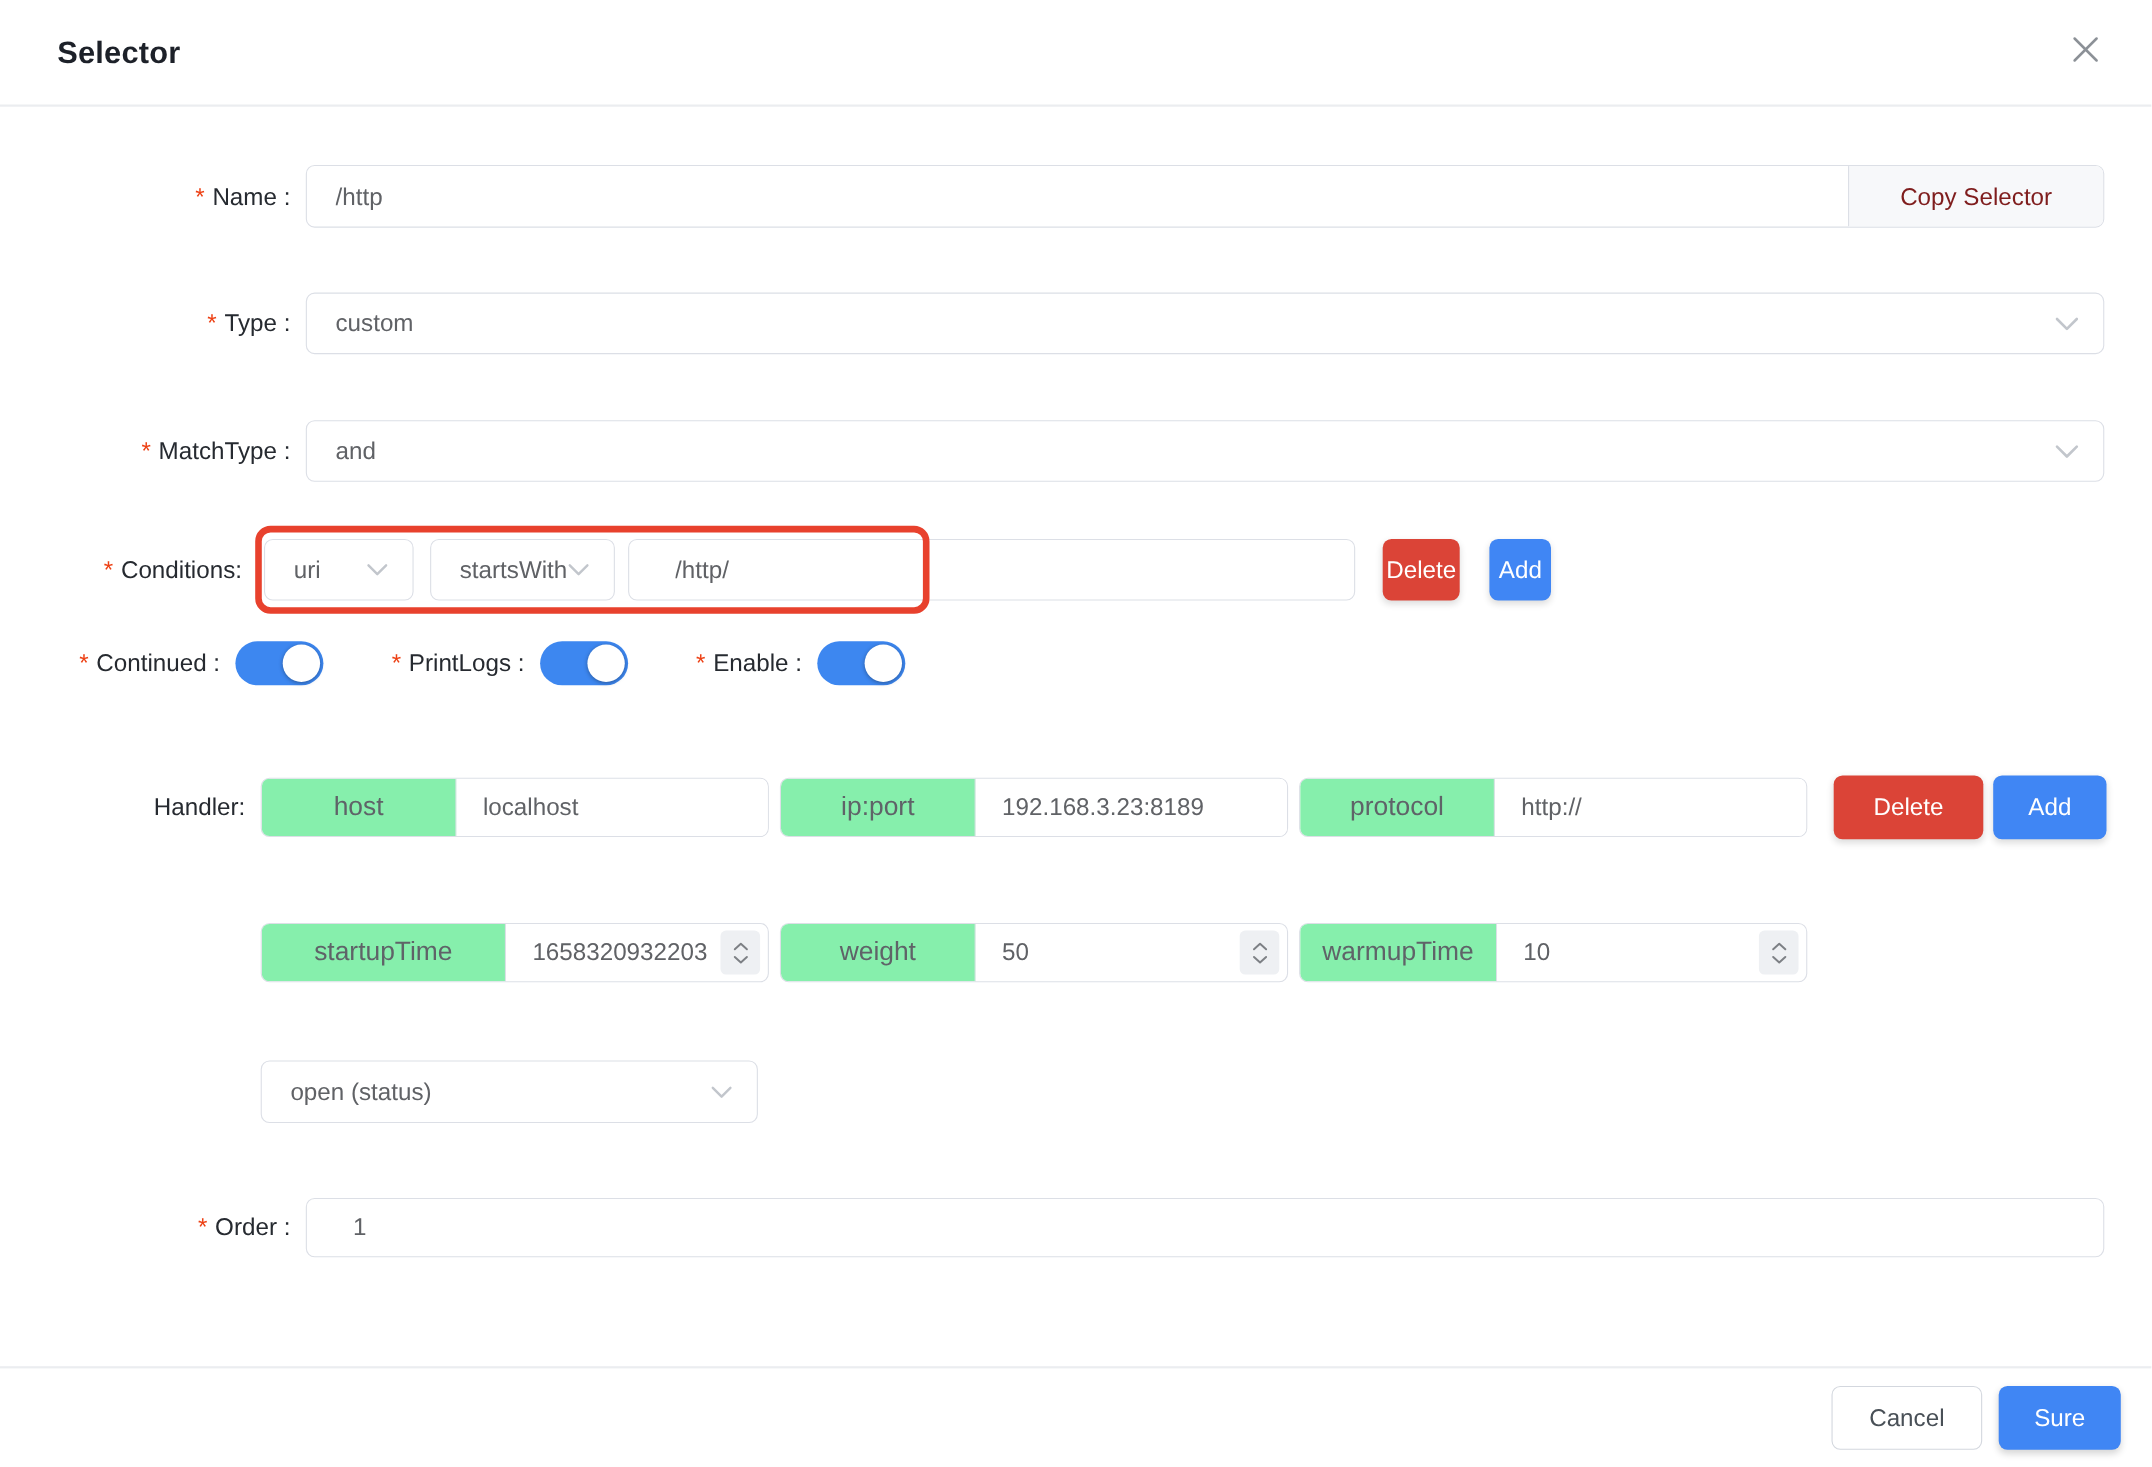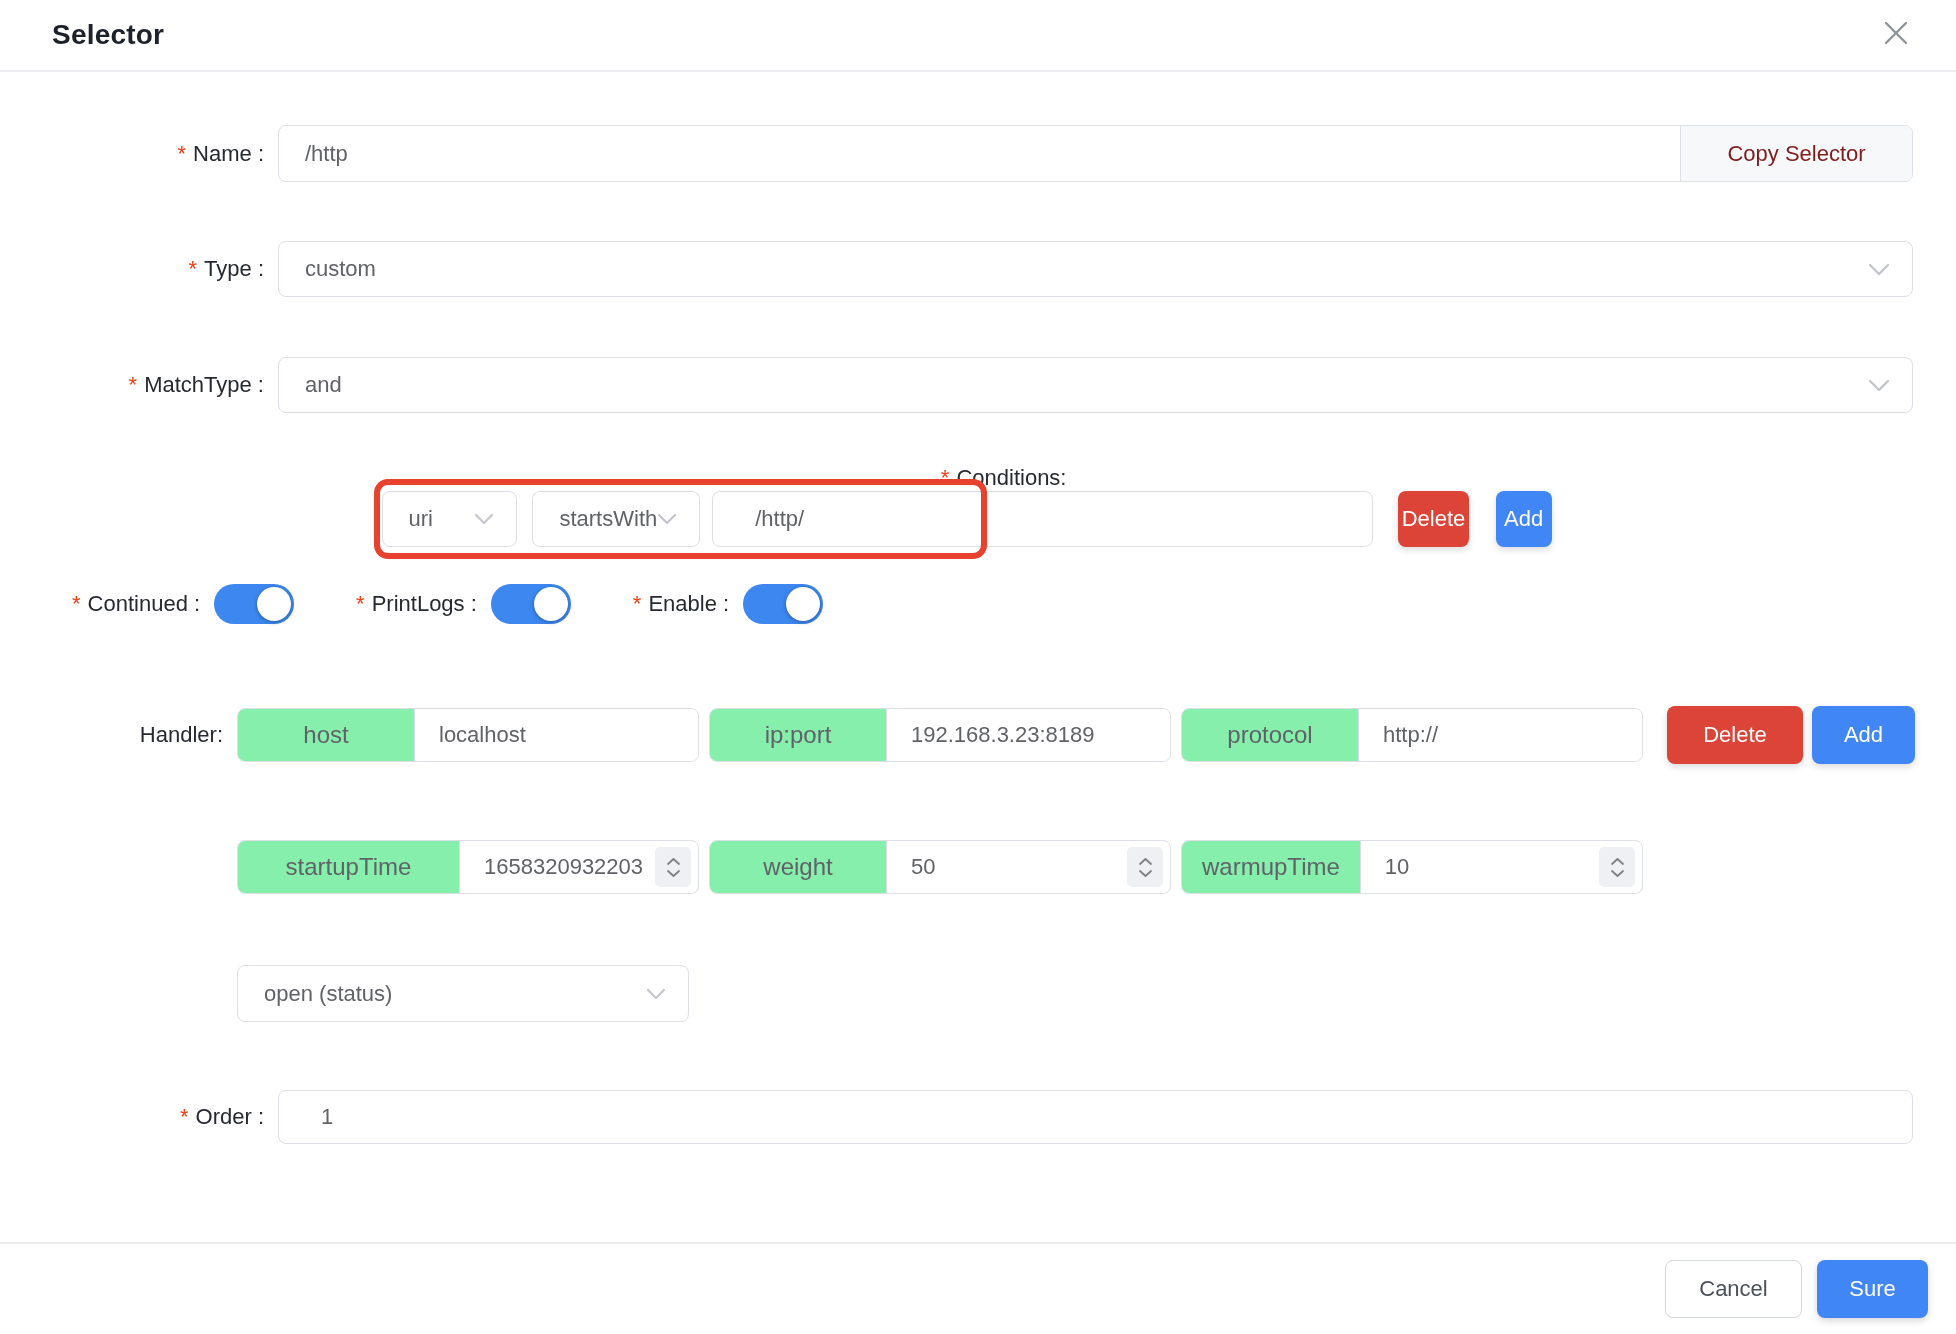--- a/index.html
+++ b/index.html
@@ -7,21 +7,21 @@
   body {
     width: 1956px; height: 1334px;
     position: relative;
     font-family: "Liberation Sans", "DejaVu Sans", sans-serif;
     color: #262a30;
     overflow: hidden;
   }
 
   
   .modal-header {
-    height: 72px;
+    height: 97px;
     border-bottom: 2px solid #ebedf0;
     display: flex; align-items: center; justify-content: space-between;
     padding: 0 38px 0 52px;
   }
   .modal-title { font-size: 28px; font-weight: 600; color: #1d2129; letter-spacing: .2px; }
   .close-btn { width: 44px; height: 44px; display: flex; align-items: center; justify-content: center; cursor: pointer; }
 
   
   .modal-body { padding: 53px 43px 0 0; }
   .form-row { display: flex; align-items: center; }
@@ -59,21 +59,21 @@
     flex: 1; border: none; outline: none; font-size: 22px; color: #606266;
     padding: 0 26px; font-family: inherit; background: transparent;
   }
   .group-append {
     width: 232px; flex-shrink: 0; background: #f7f8fa; border-left: 1.5px solid #dcdfe6;
     display: flex; align-items: center; justify-content: center;
     font-size: 22px; color: #7f1d1d; cursor: pointer;
   }
 
   
-  .row-conditions { margin-top: 52px; flex-direction: column; }
+  .row-conditions { margin-top: 52px; }
   .lbl-cond { width: 220px; }
   .cond-ctrl { margin-left: 20px; display: flex; align-items: center; position: relative; }
   .cond-sel-key { width: 212px; height: 56px; }
   .cond-sel-op { width: 267px; height: 56px; margin-left: 15px; }
   .cond-input { width: 541px; height: 56px; margin-left: 12px; }
   .cond-del { width: 133px; height: 56px; margin-left: 25px; }
   .cond-add { width: 105px; height: 56px; margin-left: 27px; }
   .annotation-box {
     position: absolute; left: -8px; top: -12px; width: 613px; height: 80px;
     border: 6px solid #e8412d; border-radius: 14px; pointer-events: none; z-index: 5;

